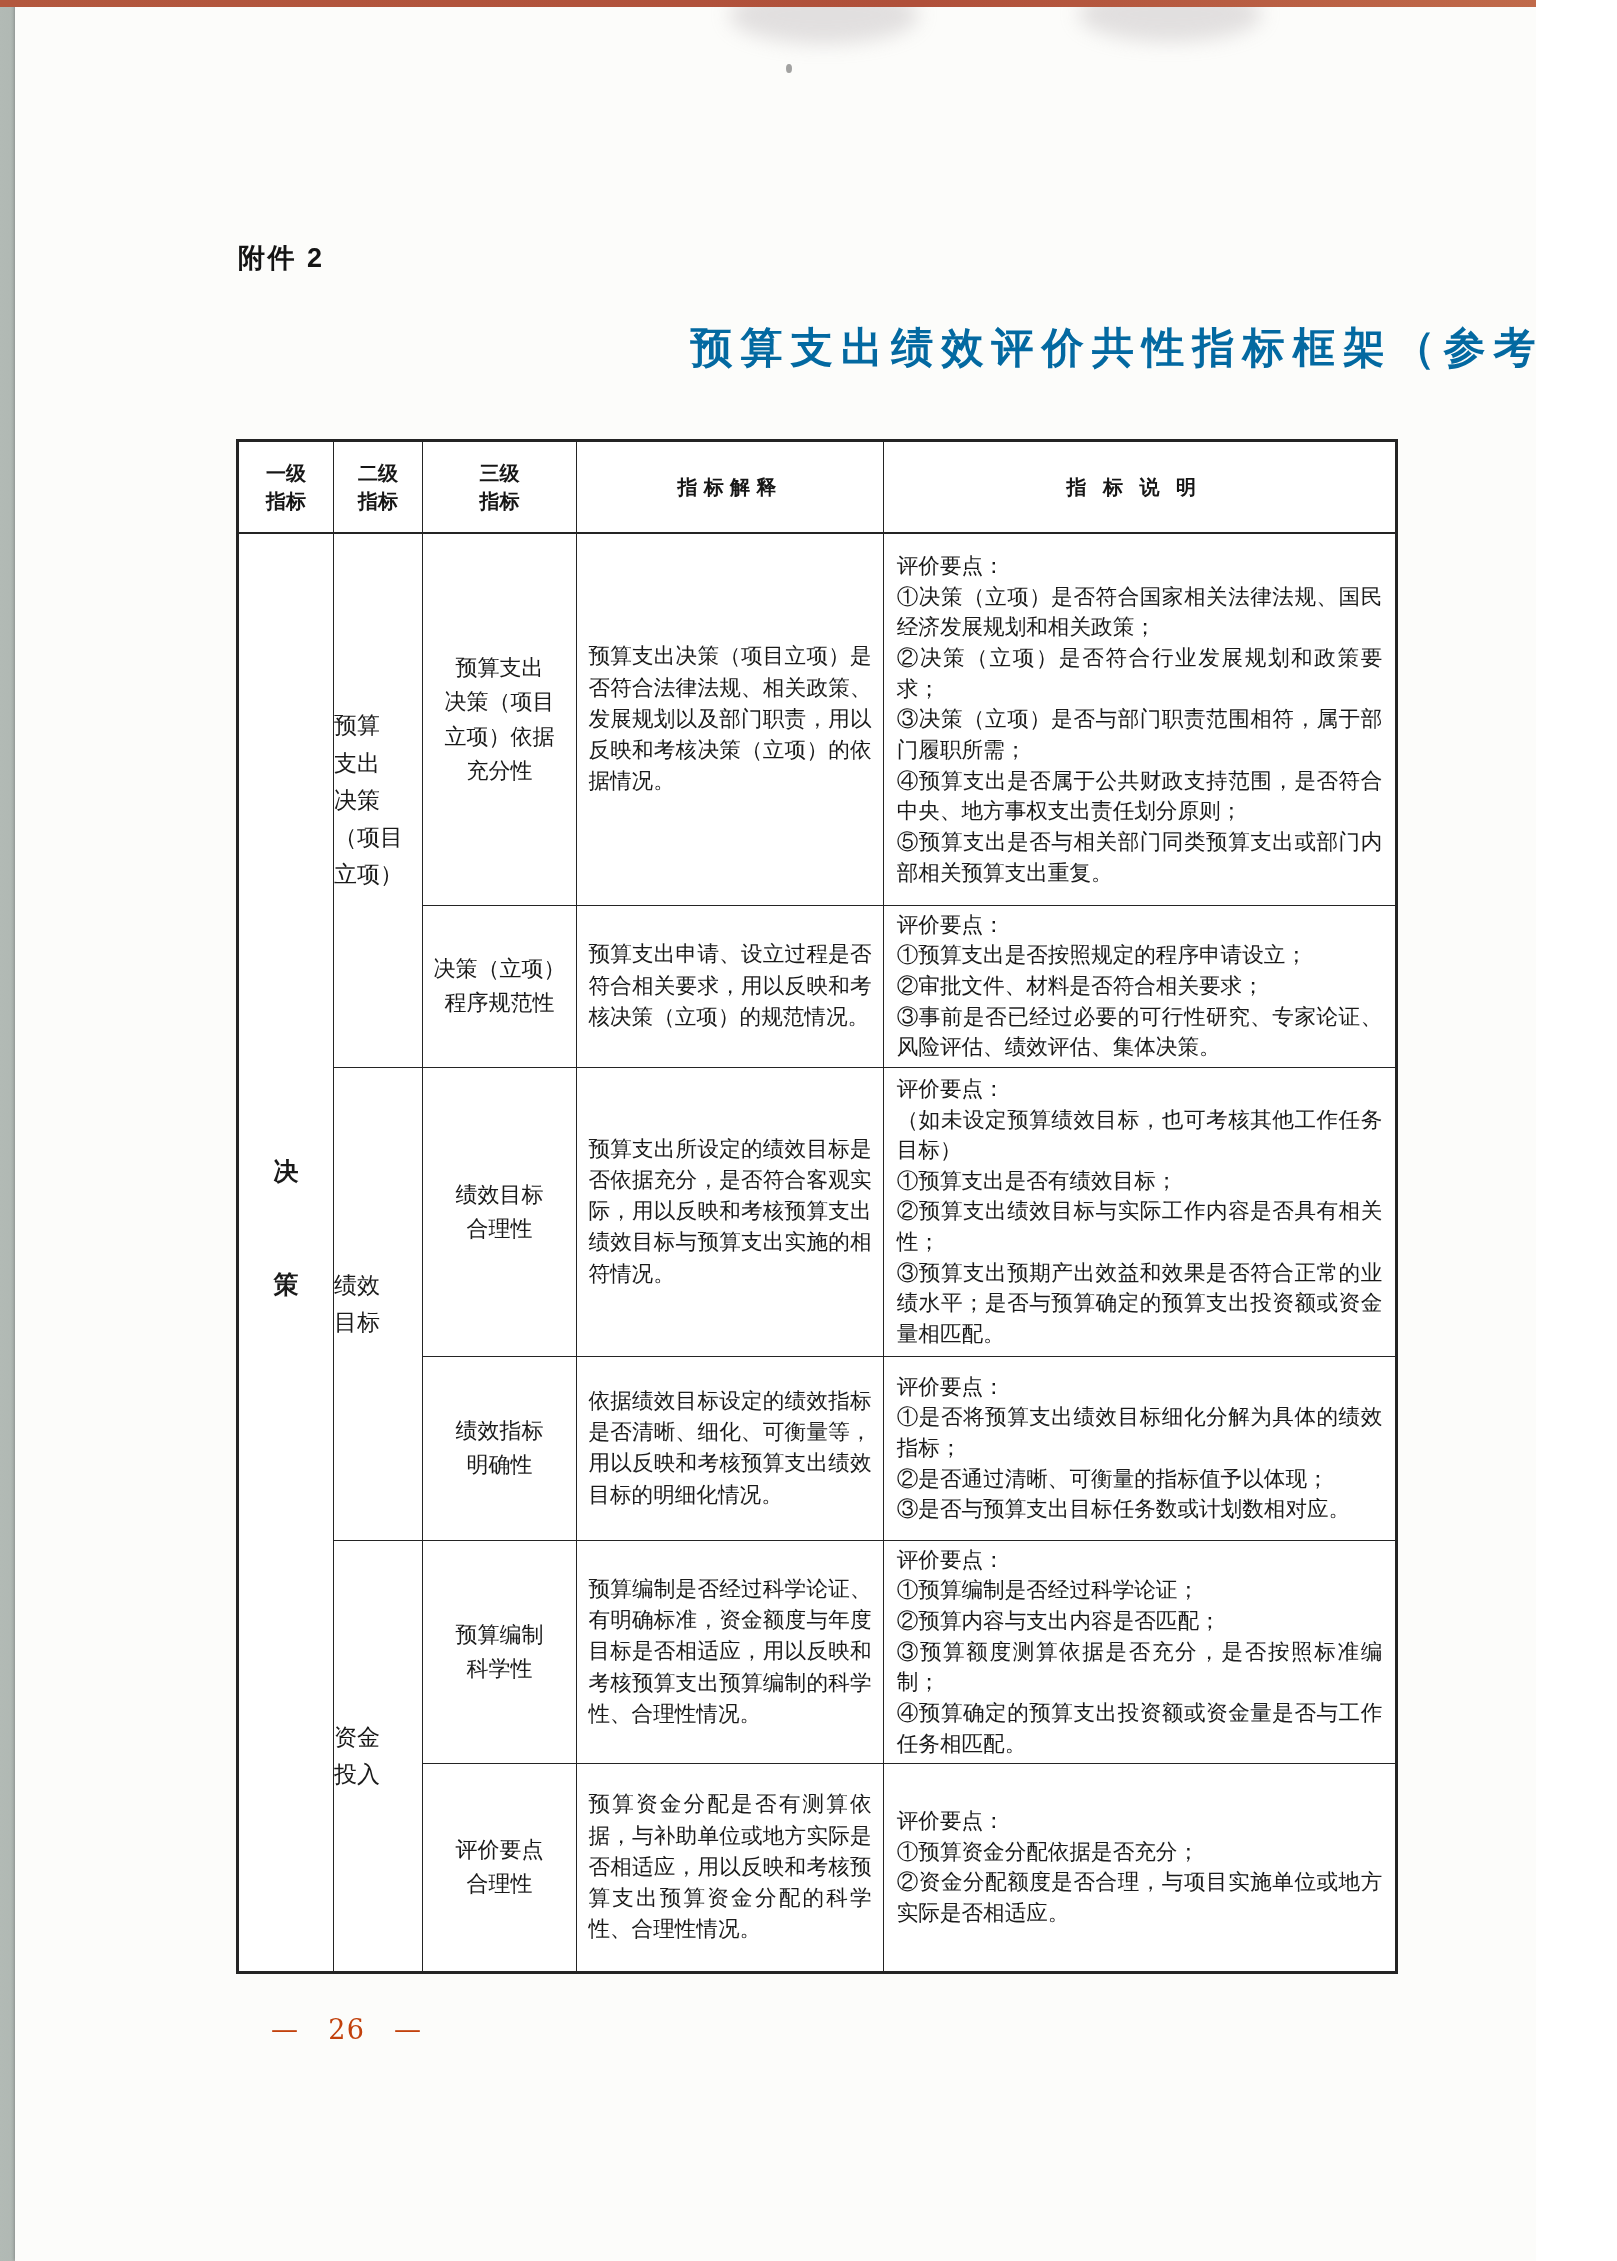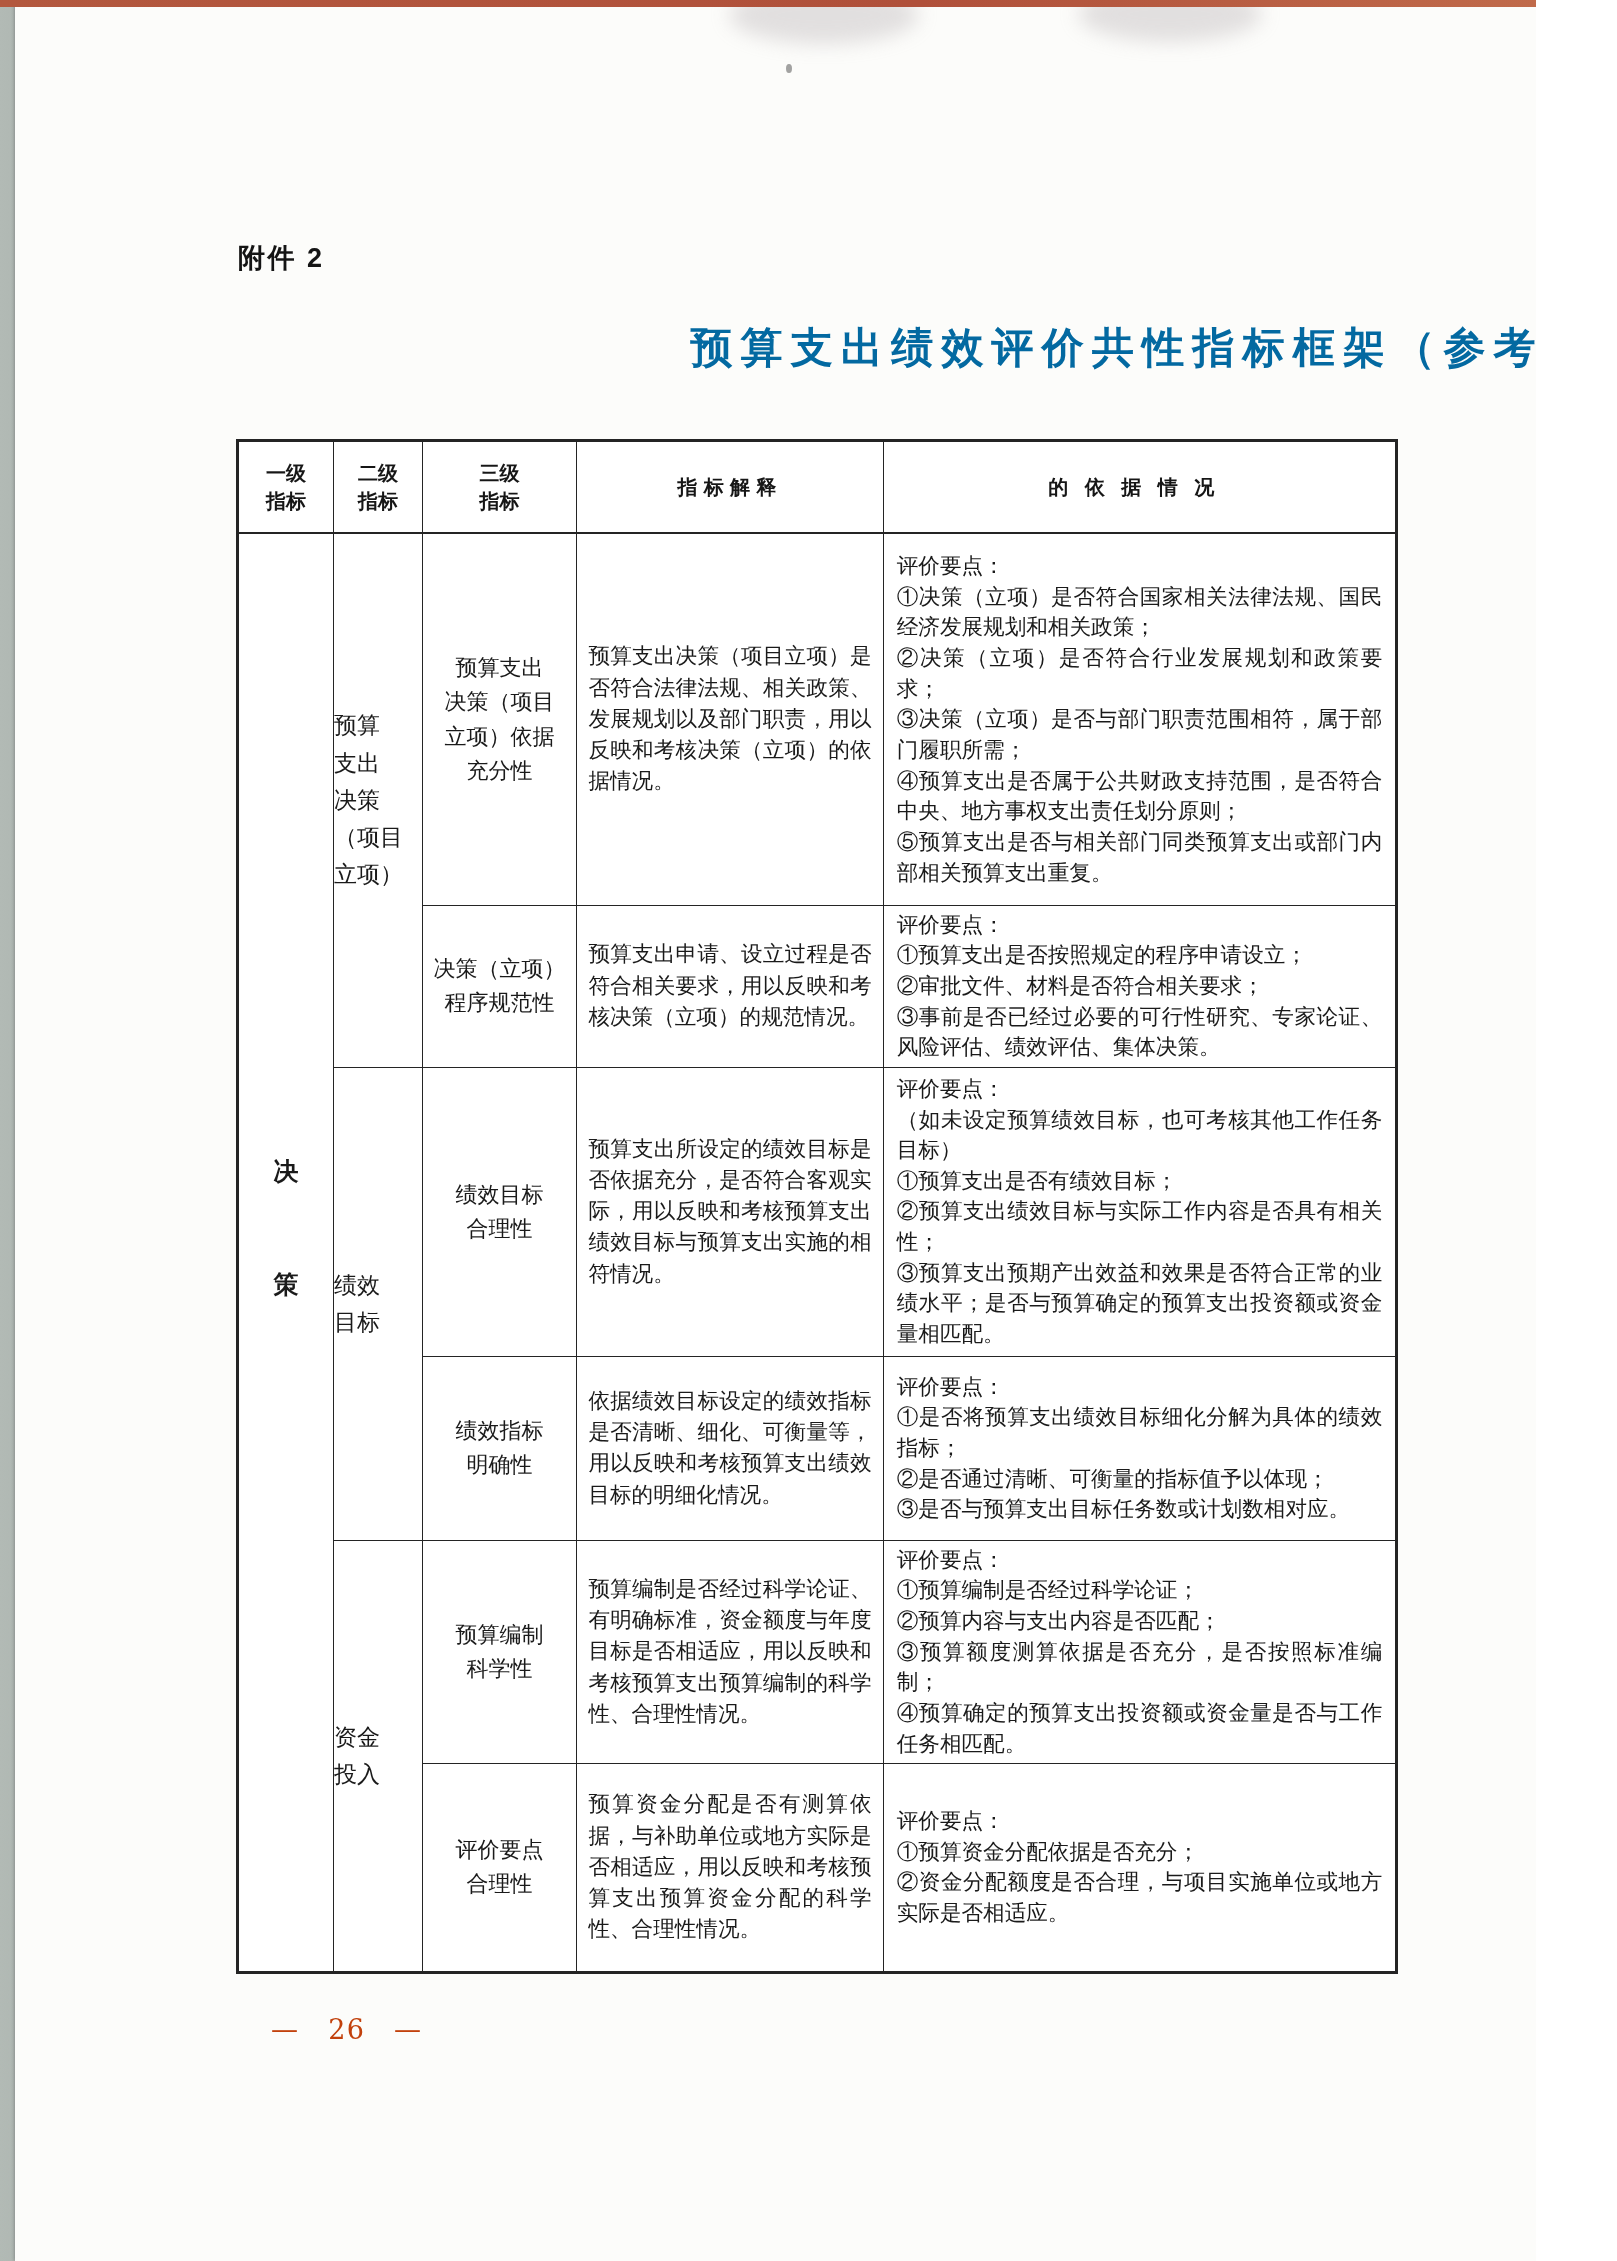--- a/index.html
+++ b/index.html
@@ -109,21 +109,21 @@
       </colgroup>
       <thead>
         <tr style="height:93px">
           <th>一级
 指标</th>
           <th>二级
 指标</th>
           <th>三级
 指标</th>
           <th class="h-explain">指标解释</th>
-          <th class="h-notes">的依据情况</th>
+          <th class="h-notes">指标说明</th>
         </tr>
       </thead>
       <tbody>
         <tr style="height:372px">
           <td class="l1-cell" rowspan="6">
             <div class="l1-inner">决策</div>
           </td>
           <td class="level2" rowspan="2">预算
 支出
 决策

